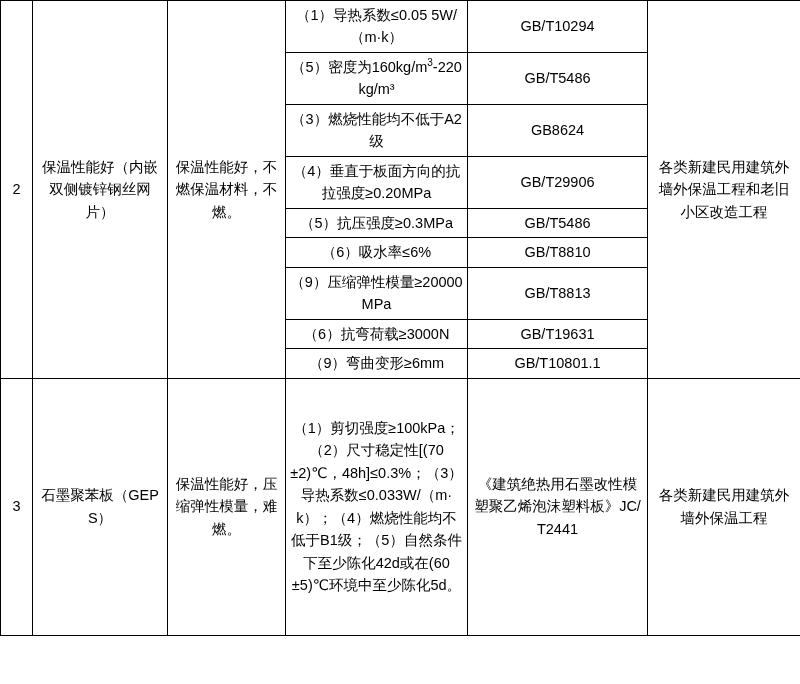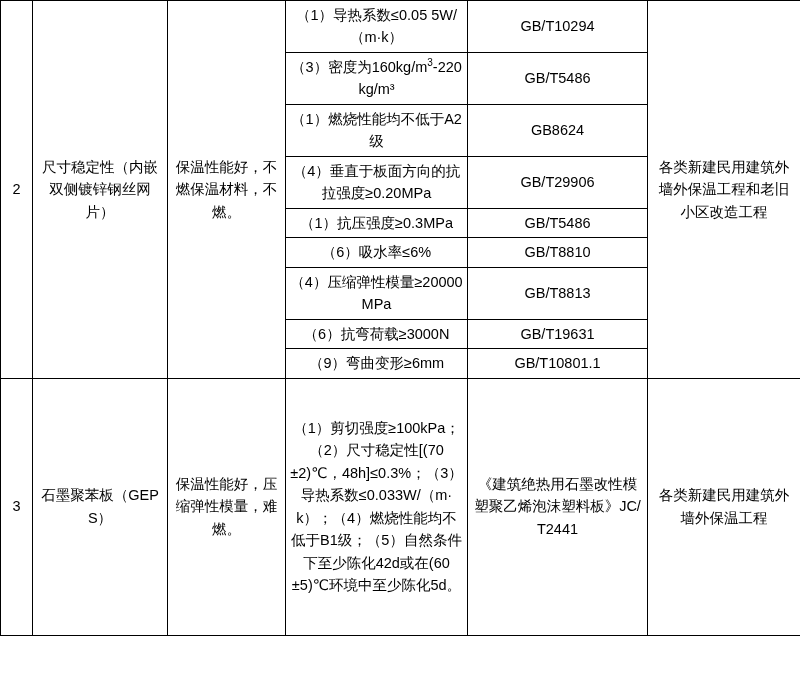--- a/index.html
+++ b/index.html
@@ -67,48 +67,48 @@
       <col class="c-name">
       <col class="c-perf">
     <col class="c-tech">
       <col class="c-std">
       <col class="c-scope">
   </colgroup>
   <tbody>
 
     <tr>
       <td class="idx" rowspan="9">2</td>
-      <td class="name" rowspan="9">尺寸稳定性（内嵌双侧镀锌钢丝网片）</td>
+      <td class="name" rowspan="9">保温性能好（内嵌双侧镀锌钢丝网片）</td>
       <td class="perf" rowspan="9">保温性能好，不燃保温材料，不燃。</td>
       <td class="tech">（1）导热系数≤0.05 5W/（m·k）</td>
       <td class="std">GB/T10294</td>
       <td class="scope" rowspan="9">各类新建民用建筑外墙外保温工程和老旧小区改造工程</td>
     </tr>
     <tr>
-      <td class="tech"><span>（3）密度为160kg/m</span><sup>3</sup><span>-220kg/m³</span></td>
+      <td class="tech"><span>（5）密度为160kg/m</span><sup>3</sup><span>-220kg/m³</span></td>
       <td class="std">GB/T5486</td>
     </tr>
     <tr>
-      <td class="tech">（1）燃烧性能均不低于A2级</td>
+      <td class="tech">（3）燃烧性能均不低于A2级</td>
       <td class="std">GB8624</td>
     </tr>
     <tr>
       <td class="tech">（4）垂直于板面方向的抗拉强度≥0.20MPa</td>
       <td class="std">GB/T29906</td>
     </tr>
     <tr>
-      <td class="tech">（1）抗压强度≥0.3MPa</td>
+      <td class="tech">（5）抗压强度≥0.3MPa</td>
       <td class="std">GB/T5486</td>
     </tr>
     <tr>
       <td class="tech">（6）吸水率≤6%</td>
       <td class="std">GB/T8810</td>
     </tr>
     <tr>
-      <td class="tech">（4）压缩弹性模量≥20000MPa</td>
+      <td class="tech">（9）压缩弹性模量≥20000MPa</td>
       <td class="std">GB/T8813</td>
     </tr>
     <tr>
       <td class="tech">（6）抗弯荷载≥3000N</td>
       <td class="std">GB/T19631</td>
     </tr>
     <tr>
       <td class="tech">（9）弯曲变形≥6mm</td>
       <td class="std">GB/T10801.1</td>
     </tr>

